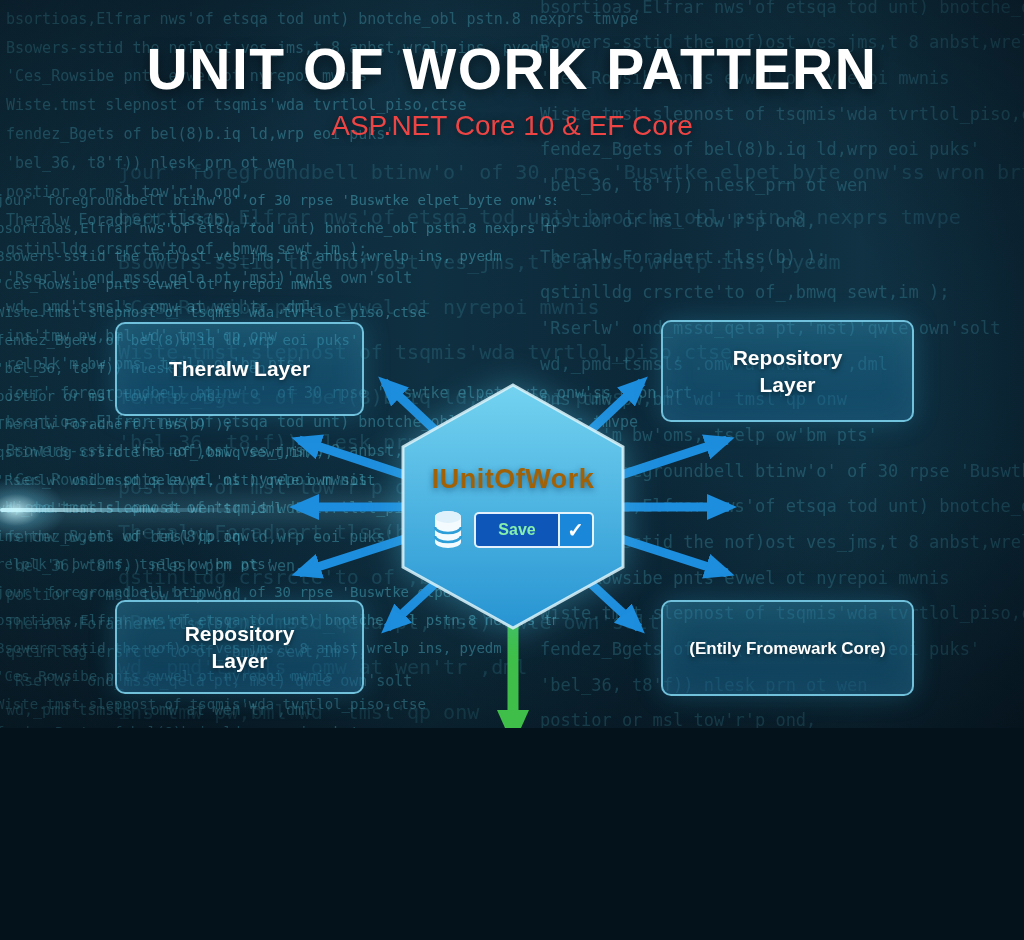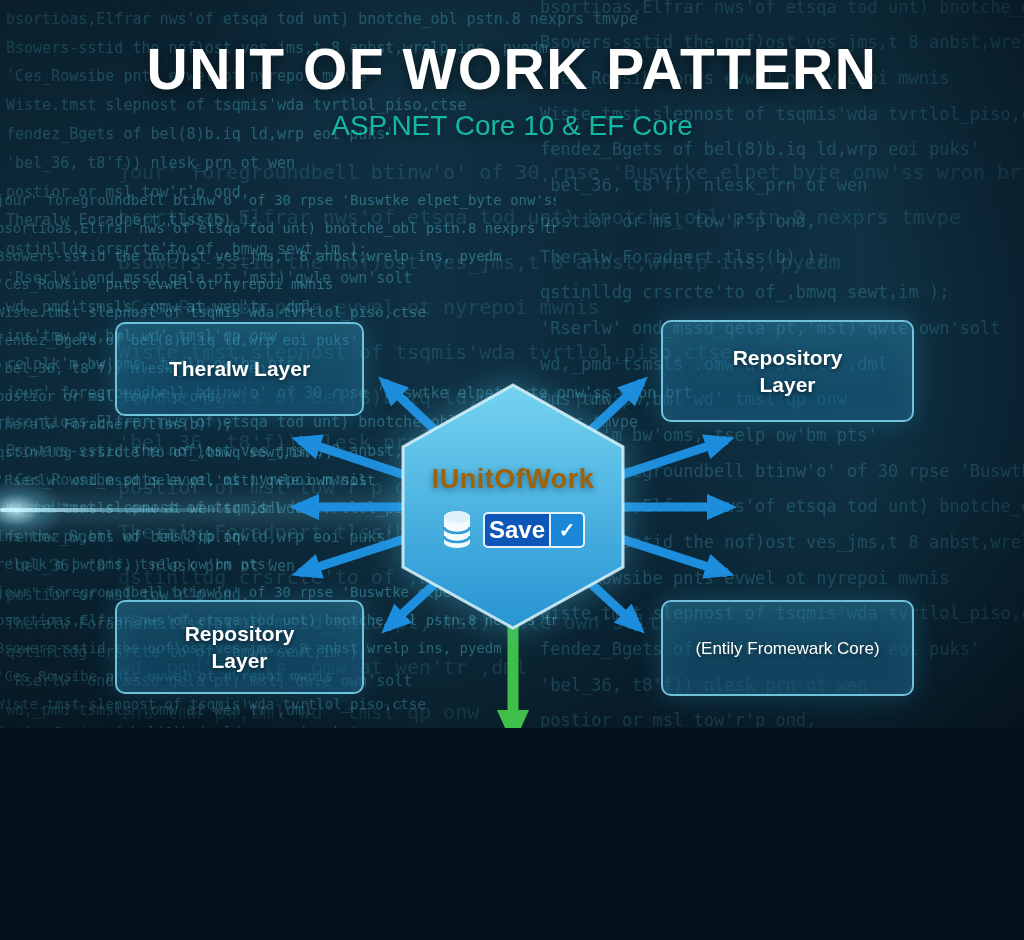--- a/index.html
+++ b/index.html
@@ -27,21 +27,21 @@
       rgba(120,220,255,.15) 55%,transparent 82%);
     box-shadow:0 0 26px 6px rgba(140,230,255,.30);}
   .flare::before{content:'';position:absolute;left:-34px;top:-30px;width:100px;height:64px;
     border-radius:50%;
     background:radial-gradient(closest-side,rgba(200,248,255,.85),rgba(120,220,255,.25),transparent);}
 
   
   .titles{position:absolute;top:36px;left:0;width:100%;text-align:center;z-index:5;}
   .titles h1{margin:0;font-size:57px;font-weight:800;letter-spacing:1.5px;color:#ffffff;
     text-shadow:0 3px 14px rgba(0,0,0,.55);}
-  .titles h2{margin:8px 0 0;font-size:28px;font-weight:400;color:#14b8a6;
+  .titles h2{margin:8px 0 0;font-size:28px;font-weight:400;color:#ef4444;
     text-shadow:0 2px 8px rgba(0,0,0,.5);}
 
   
   .arrows{position:absolute;inset:0;z-index:3;pointer-events:none;}
   .blue-arrow{stroke:var(--arrow-blue,#1d8ddd);stroke-width:9;fill:none;}
   .green-arrow{stroke:var(--arrow-green,#3fbf49);stroke-width:11;fill:none;}
   .mkb{fill:var(--arrow-blue,#1d8ddd);}
   .mkg{fill:var(--arrow-green,#3fbf49);}
   .db-fill{fill:var(--database-cyan,#36aede);}
   .db-top{fill:#5ec6e8;}
@@ -53,34 +53,34 @@
     line-height:1.3;text-align:center;
     background:linear-gradient(180deg,rgba(42,140,180,.40),rgba(20,90,130,.55));
     border:2px solid rgba(130,215,242,.85);
     box-shadow:0 0 26px rgba(50,160,210,.28), inset 0 0 34px rgba(130,215,242,.10);
     text-shadow:0 2px 5px rgba(0,0,0,.5);}
   .box span{display:block;}
   .box-tl{left:115px;top:322px;width:245px;height:90px;}
   .box-tr{left:661px;top:320px;width:249px;height:98px;}
   .box-bl{left:115px;top:600px;width:245px;height:90px;}
   .box-br{left:661px;top:600px;width:249px;height:92px;}
-  .box-br .sub{font-size:17px;font-weight:400;margin-top:2px;}
+  .box-br .sub{font-size:17px;font-weight:700;margin-top:2px;}
 
   
   .hexwrap{position:absolute;left:393px;top:375px;width:240px;height:263px;z-index:7;}
   .hex-svg{position:absolute;inset:0;filter:drop-shadow(0 0 18px rgba(80,190,230,.45));}
   .hex-poly{stroke:rgba(220,245,252,.85);stroke-width:3;}
   .hex-content{position:absolute;inset:0;display:flex;flex-direction:column;align-items:center;
     justify-content:center;gap:15px;}
   .hex-title{font-size:27px;font-weight:700;color:#a16207;letter-spacing:.5px;
     text-shadow:0 2px 6px rgba(10,60,100,.6);}
   .hex-row{display:flex;align-items:center;gap:10px;}
   .save-btn{display:flex;height:36px;}
-  .save-label{display:flex;align-items:center;padding:0 4px;background:#0e57b8;color:#ffffff;
-    font-size:24px;font-weight:700;border:2px solid rgba(240,250,255,.95);
+  .save-label{display:flex;align-items:center;padding:0 22px;background:#0e57b8;color:#86efac;
+    font-size:16px;font-weight:700;border:2px solid rgba(240,250,255,.95);
     border-radius:5px 0 0 5px;}
   .save-check{display:flex;align-items:center;justify-content:center;width:32px;
     background:#1b87d8;color:#fff;font-size:20px;font-weight:700;
     border:2px solid rgba(240,250,255,.95);border-left:none;border-radius:0 5px 5px 0;}
 </style>
 </head>
 <body>
 
 <div class="stage">
 

